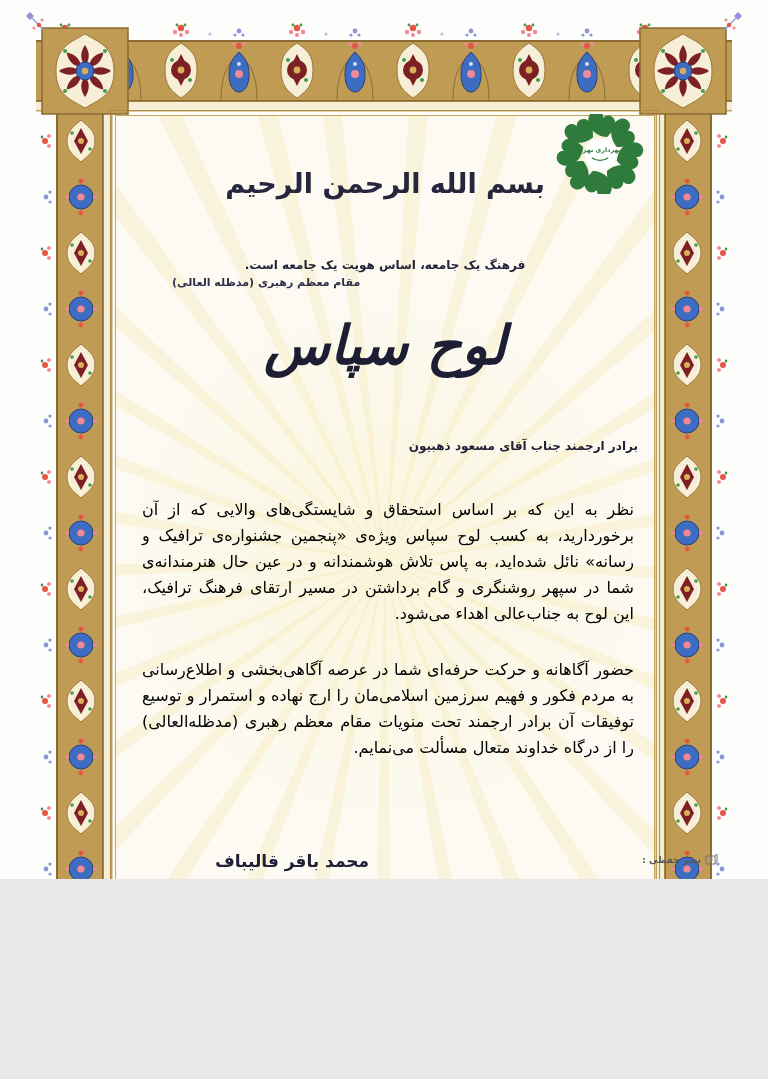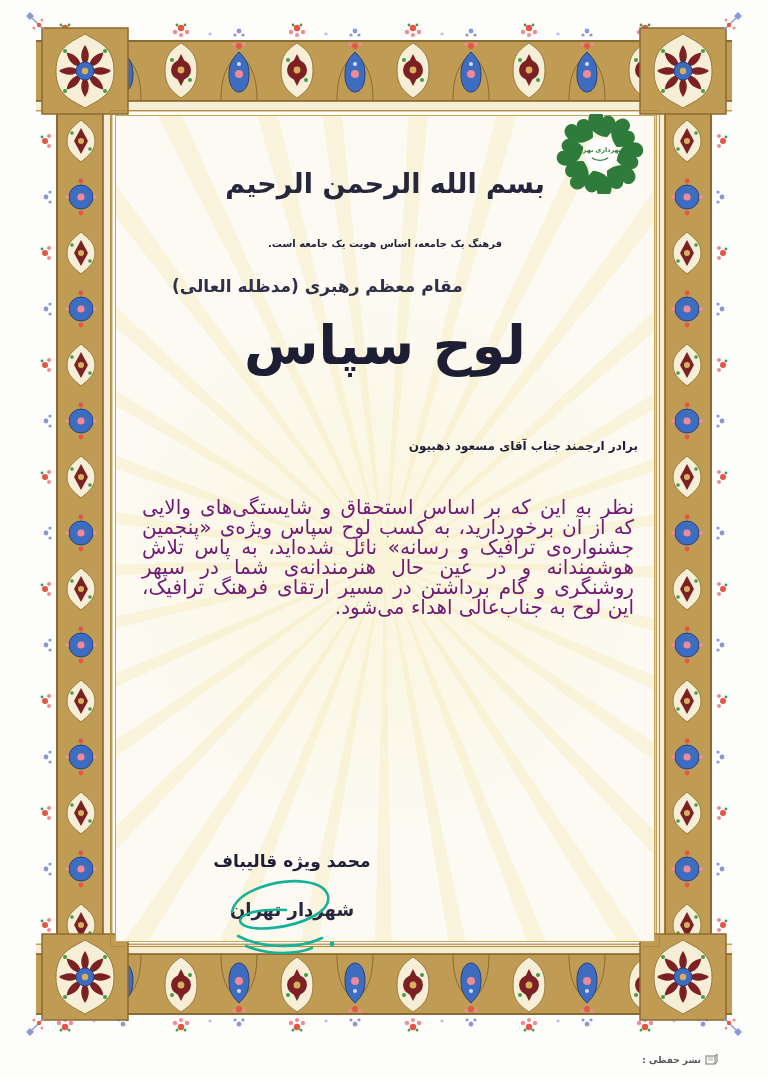--- a/index.html
+++ b/index.html
@@ -1,17 +1,17 @@
 <!DOCTYPE html>
 <html lang="fa"><head>
 <meta charset="utf-8">
 <style>
   html,body{margin:0;padding:0;background:#e8e8e8;}
   .page{
-    position:relative; width:768px; height:1079px; margin:0 auto;
+    position:relative; width:768px; height:879px; margin:0 auto;
     background:#fdfdfb; overflow:hidden;
     font-family:"DejaVu Sans", sans-serif;
   }
   
   .strip{position:absolute; line-height:0;}
   .strip-top{left:36px; top:20px;}
   .strip-bottom{left:36px; top:942px; transform:scaleY(-1);}
   .strip-left{left:36px; top:113px;}
   .strip-right{right:36px; top:113px; transform:scaleX(-1);}
   .corner{position:absolute; line-height:0;}
@@ -35,39 +35,39 @@
   }
   .content{position:absolute; inset:0; direction:rtl; color:#23233a;}
 
   .logo{position:absolute; top:-2px; right:8px;}
   .bismillah{
     position:absolute; top:52px; left:0; right:0;
     text-align:center; font-size:27px; font-weight:bold; color:#26263c;
     letter-spacing:-1px;
   }
   .quote{
-    position:absolute; top:122px; left:0; right:0;
-    text-align:center; font-size:10px; font-weight:bold; color:#23233a;
+    position:absolute; top:142px; left:0; right:0;
+    text-align:center; font-size:12px; font-weight:bold; color:#23233a;
   }
   .attribution{
     position:absolute; top:160px; left:56px;
-    font-size:17px; font-weight:bold; color:#30304a;
+    font-size:11px; font-weight:bold; color:#30304a;
     direction:rtl;
   }
   .title{
     position:absolute; top:198px; left:0; right:0;
-    text-align:center; font-size:54px; font-weight:bold; color:#1d1d34;
+    text-align:center; font-size:54px; font-weight:bold; color:#1d1d34;font-style:italic;
   }
   .recipient{
     position:absolute; top:323px; right:16px; left:16px;
     text-align:right; font-size:12px; font-weight:bold; color:#1f1f38;
   }
   .para{
     position:absolute; right:20px; left:26px;
-    font-size:20px; line-height:20px; text-align:justify; color:#701a75;
+    font-size:16px; line-height:26px; text-align:justify; color:#000000;
   }
   .para1{top:381px;}
   .para2{top:541px;}
   .sig-block{position:absolute; top:735px; left:96px; width:160px; text-align:center;}
   .sig-name{font-size:17px; font-weight:bold; color:#1f1f38; white-space:nowrap;}
   .sig-title{margin-top:28px; font-size:18px; font-weight:bold; color:#26263e; white-space:nowrap;}
   .scribble{position:absolute; top:758px; left:78px; pointer-events:none;}
 
   .fineprint{
     position:absolute; bottom:12px; right:50px;
@@ -399,23 +399,24 @@
       <div class="quote">فرهنگ یک جامعه، اساس هویت یک جامعه است.</div>
 
       <div class="attribution">مقام معظم رهبری (مدظله العالی)</div>
 
       <div class="title">لوح سپاس</div>
 
       <div class="recipient">برادر ارجمند جناب آقای مسعود ذهبیون</div>
 
       <div class="para para1">نظر به این که بر اساس استحقاق و شایستگی‌های والایی که از آن برخوردارید، به کسب لوح سپاس ویژه‌ی «پنجمین جشنواره‌ی ترافیک و رسانه» نائل شده‌اید، به پاس تلاش هوشمندانه و در عین حال هنرمندانه‌ی شما در سپهر روشنگری و گام برداشتن در مسیر ارتقای فرهنگ ترافیک، این لوح به جناب‌عالی اهداء می‌شود.</div>
 
+      <div class="para para2">حضور آگاهانه و حرکت حرفه‌ای شما در عرصه آگاهی‌بخشی و اطلاع‌رسانی به مردم فکور و فهیم سرزمین اسلامی‌مان را ارج نهاده و استمرار و توسیع توفیقات آن برادر ارجمند تحت منویات مقام معظم رهبری (مدظله‌العالی) را از درگاه خداوند متعال مسألت می‌نمایم.</div>
 
       <div class="sig-block">
-        <div class="sig-name">محمد ویژه قالیباف</div>
+        <div class="sig-name">محمد باقر قالیباف</div>
         <div class="sig-title">شهردار تهران</div>
       </div>
 
       <div class="scribble">
         <svg width="170" height="90" viewBox="0 0 170 90">
           <g stroke="#17b198" stroke-width="2.6" fill="none" stroke-linecap="round">
             <path d="M38,38 C 42,16 86,4 112,8 C 138,12 142,30 120,42 C 96,55 58,58 48,50 C 40,43 58,34 92,36"></path>
             <path d="M44,62 C 70,76 108,74 128,64"></path>
             <path d="M52,72 C 76,82 104,80 118,74"></path>
           </g>

